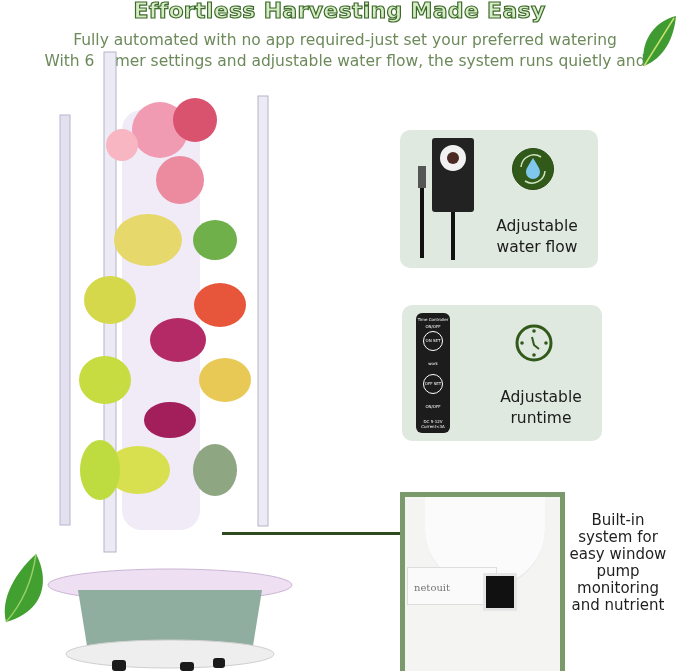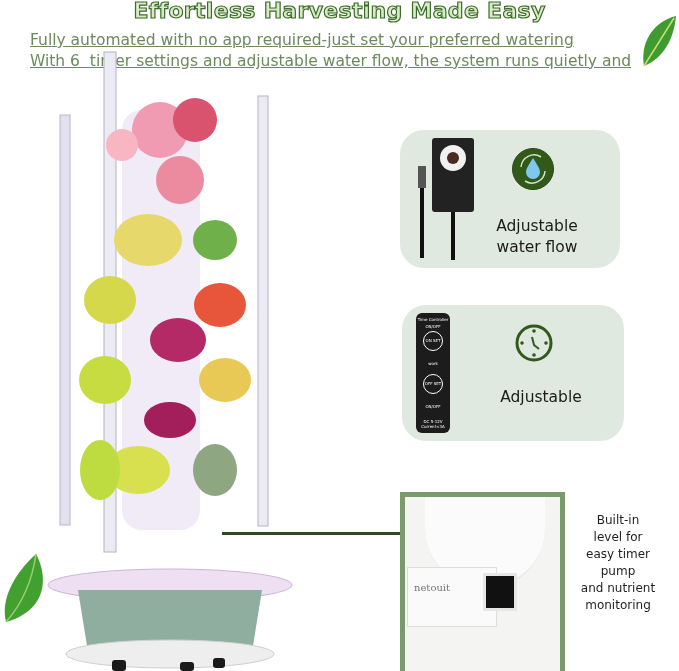--- a/index.html
+++ b/index.html
@@ -1,23 +1,23 @@
 <!DOCTYPE html>
 <html><head>
 <meta charset="utf-8">
 <style>
   html, body { margin:0; padding:0; }
   body { width:679px; height:671px; position:relative; overflow:hidden; background:#ffffff; font-family:"DejaVu Sans", sans-serif; }
   .abs { position:absolute; }
   .title { left:0; top:-2px; width:679px; text-align:center; font-family:"DejaVu Sans", sans-serif; font-weight:bold; font-size:22px; color:#d6ecc7; -webkit-text-stroke:1.2px #3d6a2a; letter-spacing:0.3px; }
-  .subtitle { left:30px; top:30px; width:630px; text-align:left; font-size:15.5px; line-height:21px; color:#6d8a5b;text-decoration:underline; }
-  .card { background:#dfe9df; border-radius:24px;padding-left:22px; }
+  .subtitle { left:30px; top:30px; width:630px; text-align:center; font-size:15.5px; line-height:21px; color:#6d8a5b; }
+  .card { background:#dfe9df; border-radius:10px; }
   .card-label { font-size:15.5px; line-height:21px; color:#1b1b1b; text-align:center; }
   .icon-circle { width:40px; height:40px; border-radius:50%; background:#315a1a; border:1px solid #2a4a14; }
-  .side-text { font-size:12px; line-height:17px; color:#1f1f1f; text-align:center; }
+  .side-text { font-size:15px; line-height:17px; color:#1f1f1f; text-align:center; }
   .photo-frame { left:400px; top:492px; width:155px; height:179px; border-left:5px solid #7a9a6c; border-right:5px solid #7a9a6c; border-top:5px solid #7a9a6c; background:#f4f4f2; overflow:hidden; }
 </style>
 </head>
 <body>
 
 <div class="abs title">Effortless Harvesting Made Easy</div>
 <div class="abs subtitle">
   <div>Fully automated with no app required-just set your preferred watering</div>
   <div style="white-space:pre;">With 6  timer settings and adjustable water flow, the system runs quietly and</div>
 </div>
@@ -105,29 +105,30 @@
       <circle cx="20" cy="20" r="17" stroke="#315a1a" stroke-width="3" fill="none"></circle>
       <circle cx="20" cy="8" r="1.8" fill="#315a1a"></circle>
       <circle cx="32" cy="20" r="1.8" fill="#315a1a"></circle>
       <circle cx="20" cy="32" r="1.8" fill="#315a1a"></circle>
       <circle cx="8" cy="20" r="1.8" fill="#315a1a"></circle>
       <path d="M18 14 L20 22 L25 26" stroke="#315a1a" stroke-width="2" fill="none"></path>
     </svg>
   </div>
   <div class="abs card-label" style="left:82px;top:82px;width:114px;">
     <div>Adjustable</div>
+    <div>runtime</div>
   </div>
 </div>
 
 <div class="abs photo-frame">
   <div class="abs" style="left:20px;top:-20px;width:120px;height:110px;border-radius:0 0 60px 60px;background:#fbfbfb;border-bottom:2px solid #e8e8e8;"></div>
-  <div class="abs" style="left:2px;top:70px;width:90px;height:60px;background:#fafafa;border:1px solid #ddd;font-size:10px;color:#777;padding:14px 0 0 6px;box-sizing:border-box;font-family:'DejaVu Serif', serif;">netouit</div>
+  <div class="abs" style="left:2px;top:70px;width:90px;height:38px;background:#fafafa;border:1px solid #ddd;font-size:10px;color:#777;padding:14px 0 0 6px;box-sizing:border-box;font-family:'DejaVu Serif', serif;">netouit</div>
   <div class="abs" style="left:78px;top:76px;width:28px;height:32px;background:#111;border:3px solid #e6e6e6;"></div>
 </div>
 
 <div class="abs side-text" style="left:562px;top:512px;width:112px;">
   <div>Built-in</div>
-  <div>level for</div>
-  <div>easy timer</div>
+  <div>system for</div>
+  <div>easy window</div>
   <div>pump</div>
+  <div>monitoring</div>
   <div>and nutrient</div>
-  <div>monitoring</div>
 </div>
 
 </body></html>

